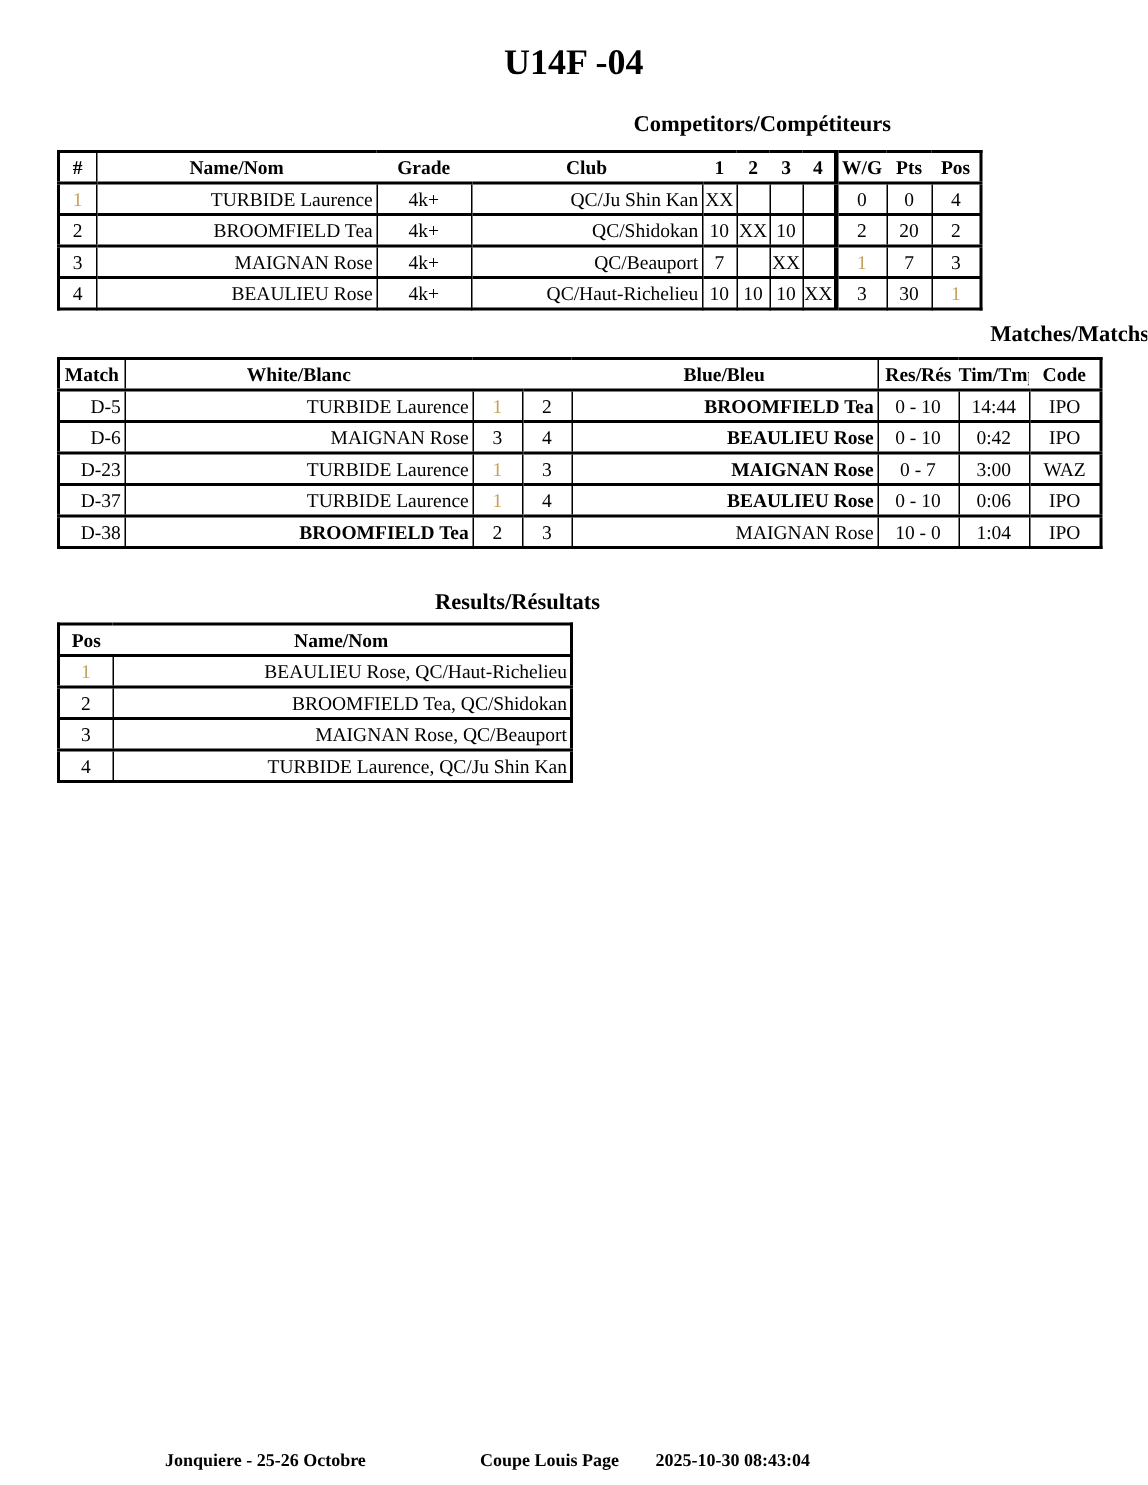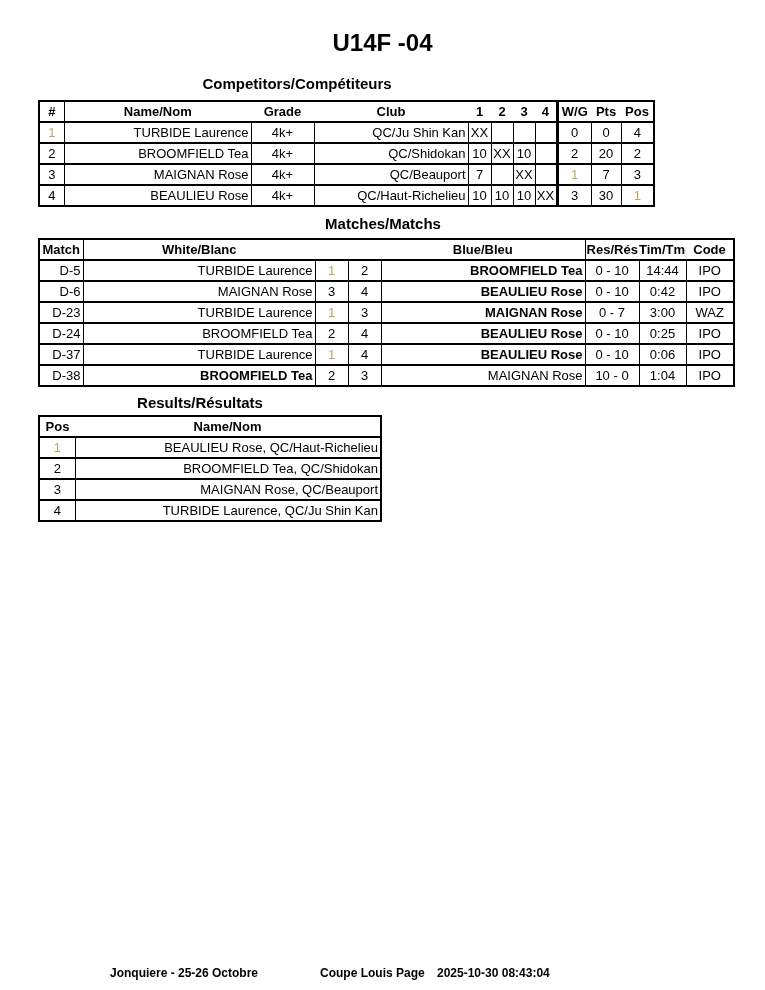--- a/index.html
+++ b/index.html
@@ -5,39 +5,39 @@
   html, body {
     margin: 0;
     padding: 0;
     background: #ffffff;
   }
   .page {
     position: relative;
     width: 765px;
     height: 990px;
     background: #ffffff;
-    font-family: Liberation Sans, sans-serif;
+    font-family: Liberation Serif, serif;
     color: #000000;
     overflow: hidden;
   }
   .doc-title {
     position: absolute;
     top: 29px;
     left: 0;
     width: 765px;
     text-align: center;
     font-size: 24px;
     font-weight: bold;
     letter-spacing: 0px;
   }
   .section-heading {
     position: absolute;
     font-size: 15px;
     font-weight: bold;
-    text-align: center;
+    text-align: right;
   }
   .heading-competitors { top: 75px;  left: 0; width: 594px; }
   .heading-matches     { top: 215px; left: 0; width: 766px; }
   .heading-results     { top: 394px; left: 0; width: 400px; }
 
   table.grid {
     position: absolute;
     border-collapse: collapse;
     table-layout: fixed;
     border: 2px solid #000;
@@ -218,30 +218,20 @@
         <td class="tl">D-23</td>
         <td class="tl">TURBIDE Laurence</td>
         <td class="tc" style="color: rgb(200, 160, 92);">1</td>
         <td class="tc">3</td>
         <td class="tl" style="font-weight: bold;">MAIGNAN Rose</td>
         <td class="tc">0 - 7</td>
         <td class="tc">3:00</td>
         <td class="tc">WAZ</td>
       </tr>
       <tr>
-        <td class="tl">D-24</td>
-        <td class="tl">BROOMFIELD Tea</td>
-        <td class="tc">2</td>
-        <td class="tc">4</td>
-        <td class="tl" style="font-weight: bold;">BEAULIEU Rose</td>
-        <td class="tc">0 - 10</td>
-        <td class="tc">0:25</td>
-        <td class="tc">IPO</td>
-      </tr>
-      <tr>
         <td class="tl">D-37</td>
         <td class="tl">TURBIDE Laurence</td>
         <td class="tc" style="color: rgb(200, 160, 92);">1</td>
         <td class="tc">4</td>
         <td class="tl" style="font-weight: bold;">BEAULIEU Rose</td>
         <td class="tc">0 - 10</td>
         <td class="tc">0:06</td>
         <td class="tc">IPO</td>
       </tr>
       <tr>

